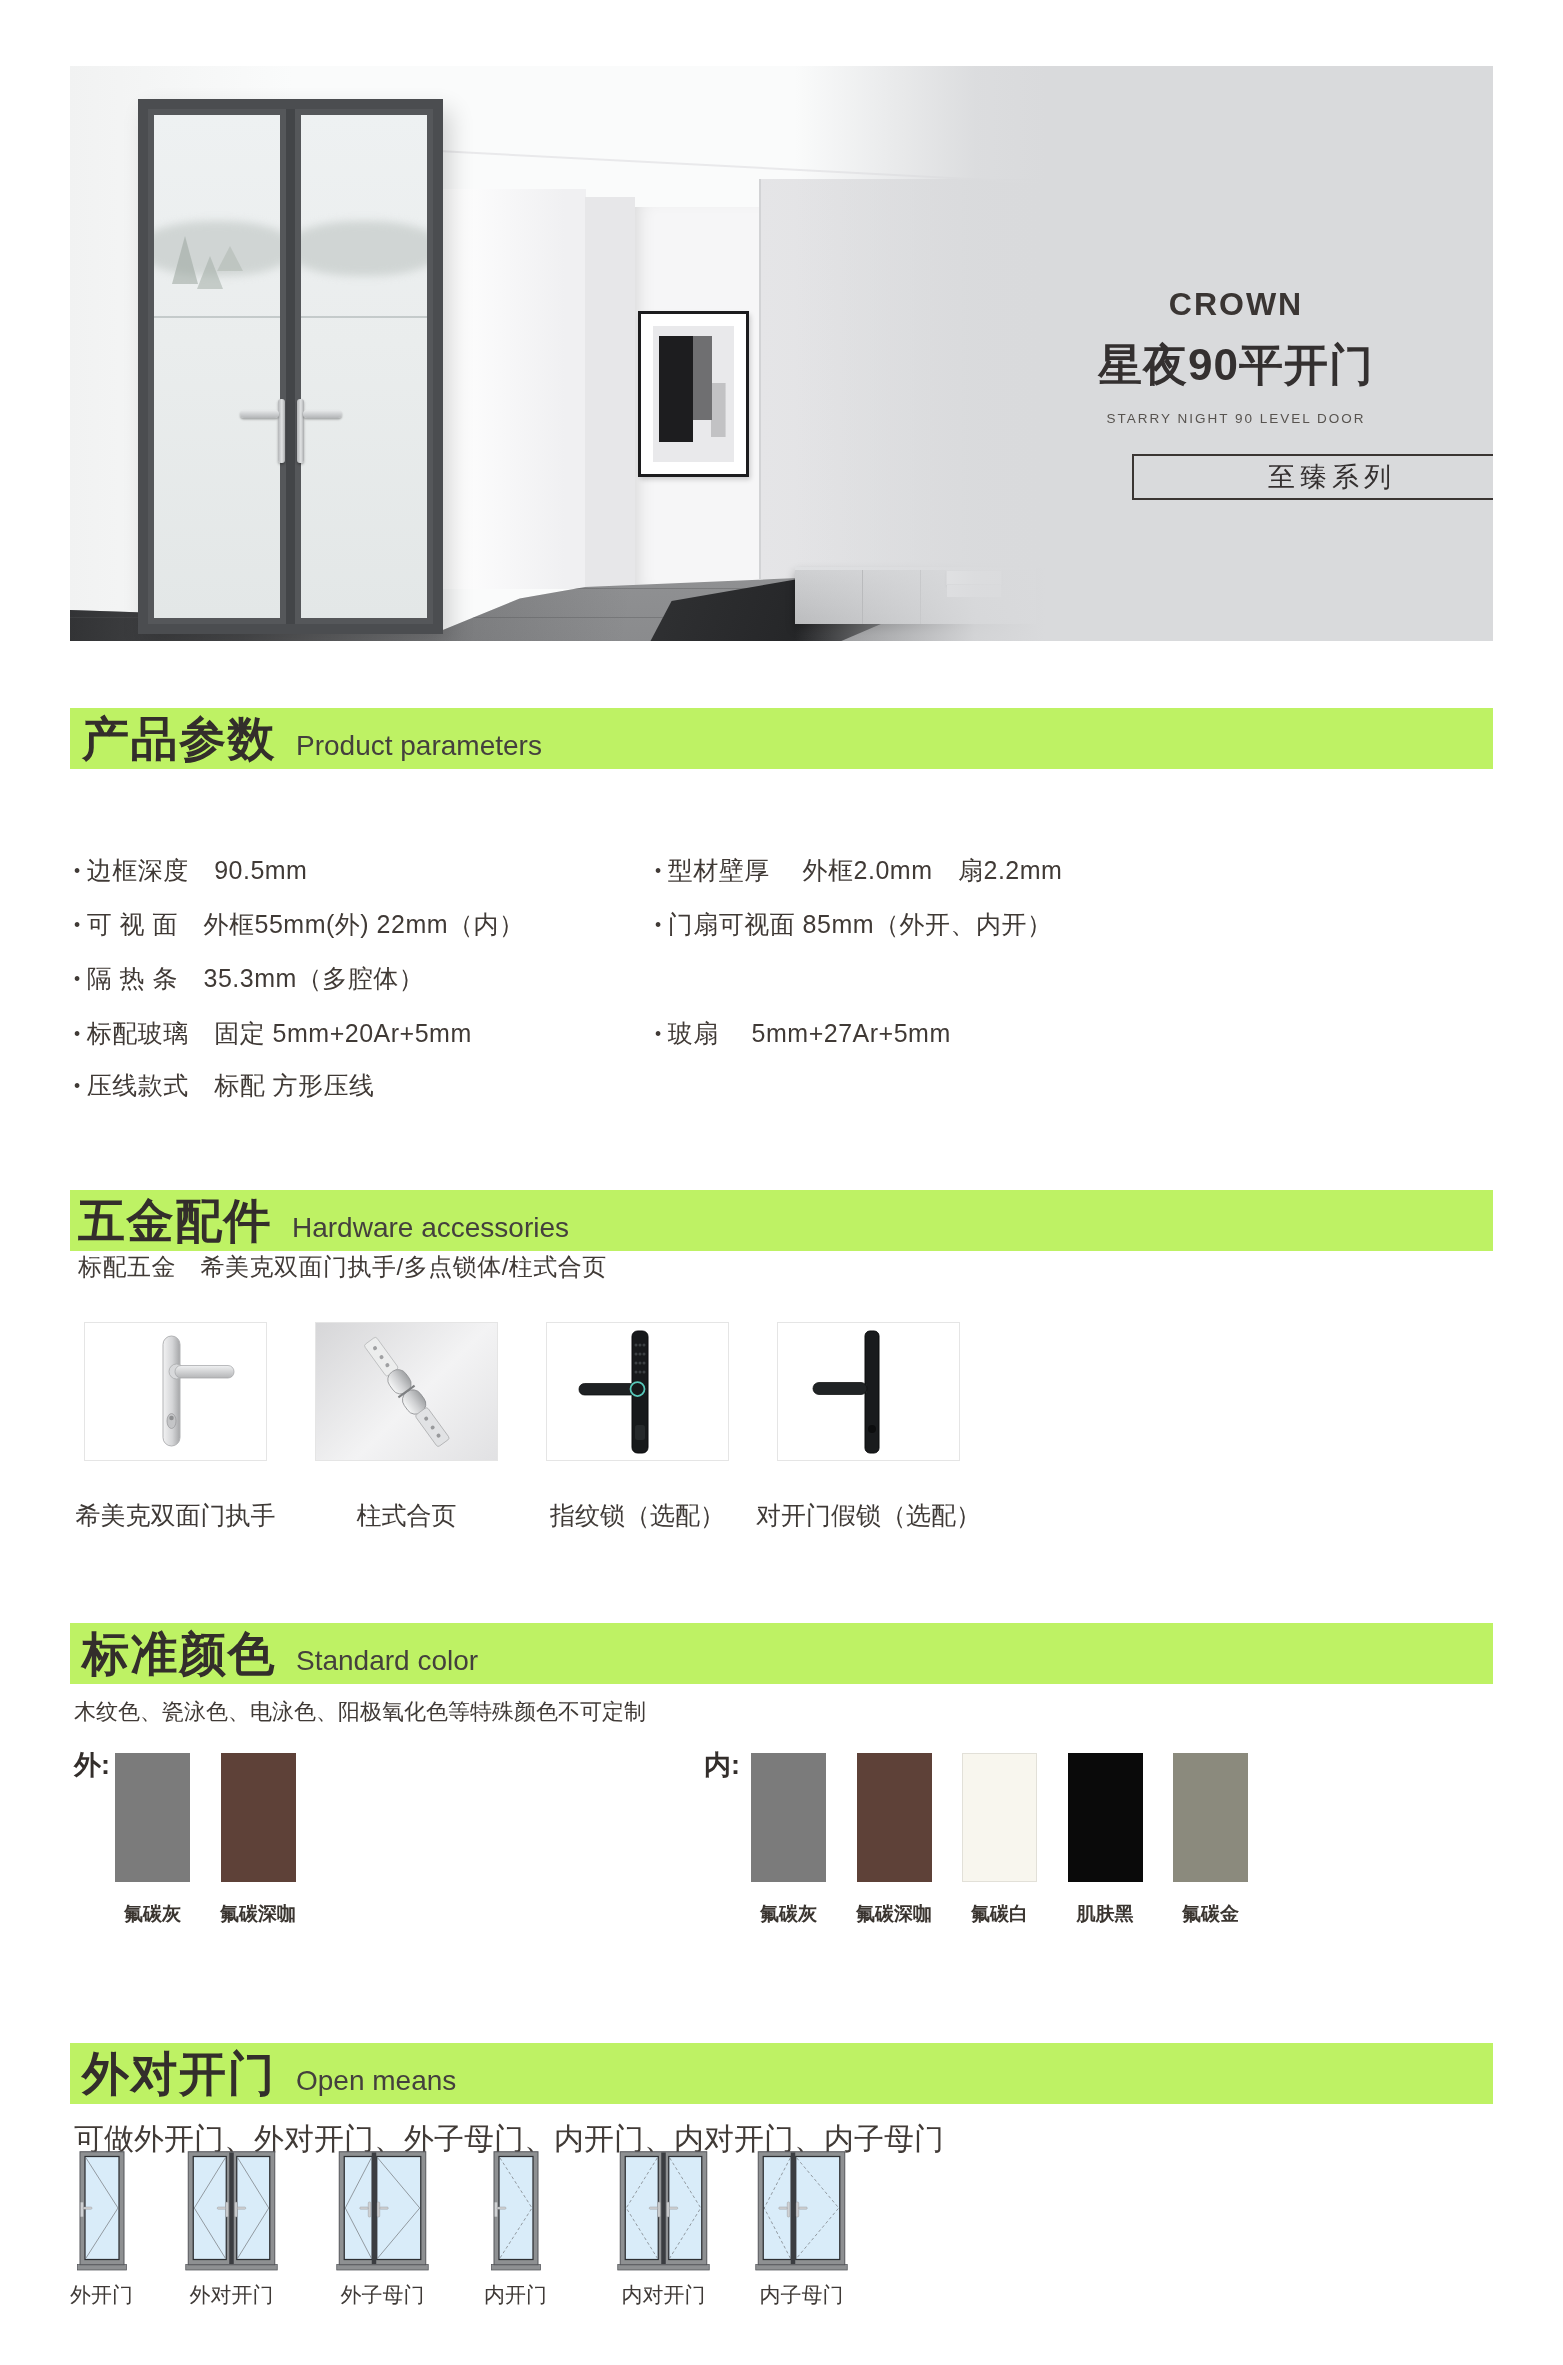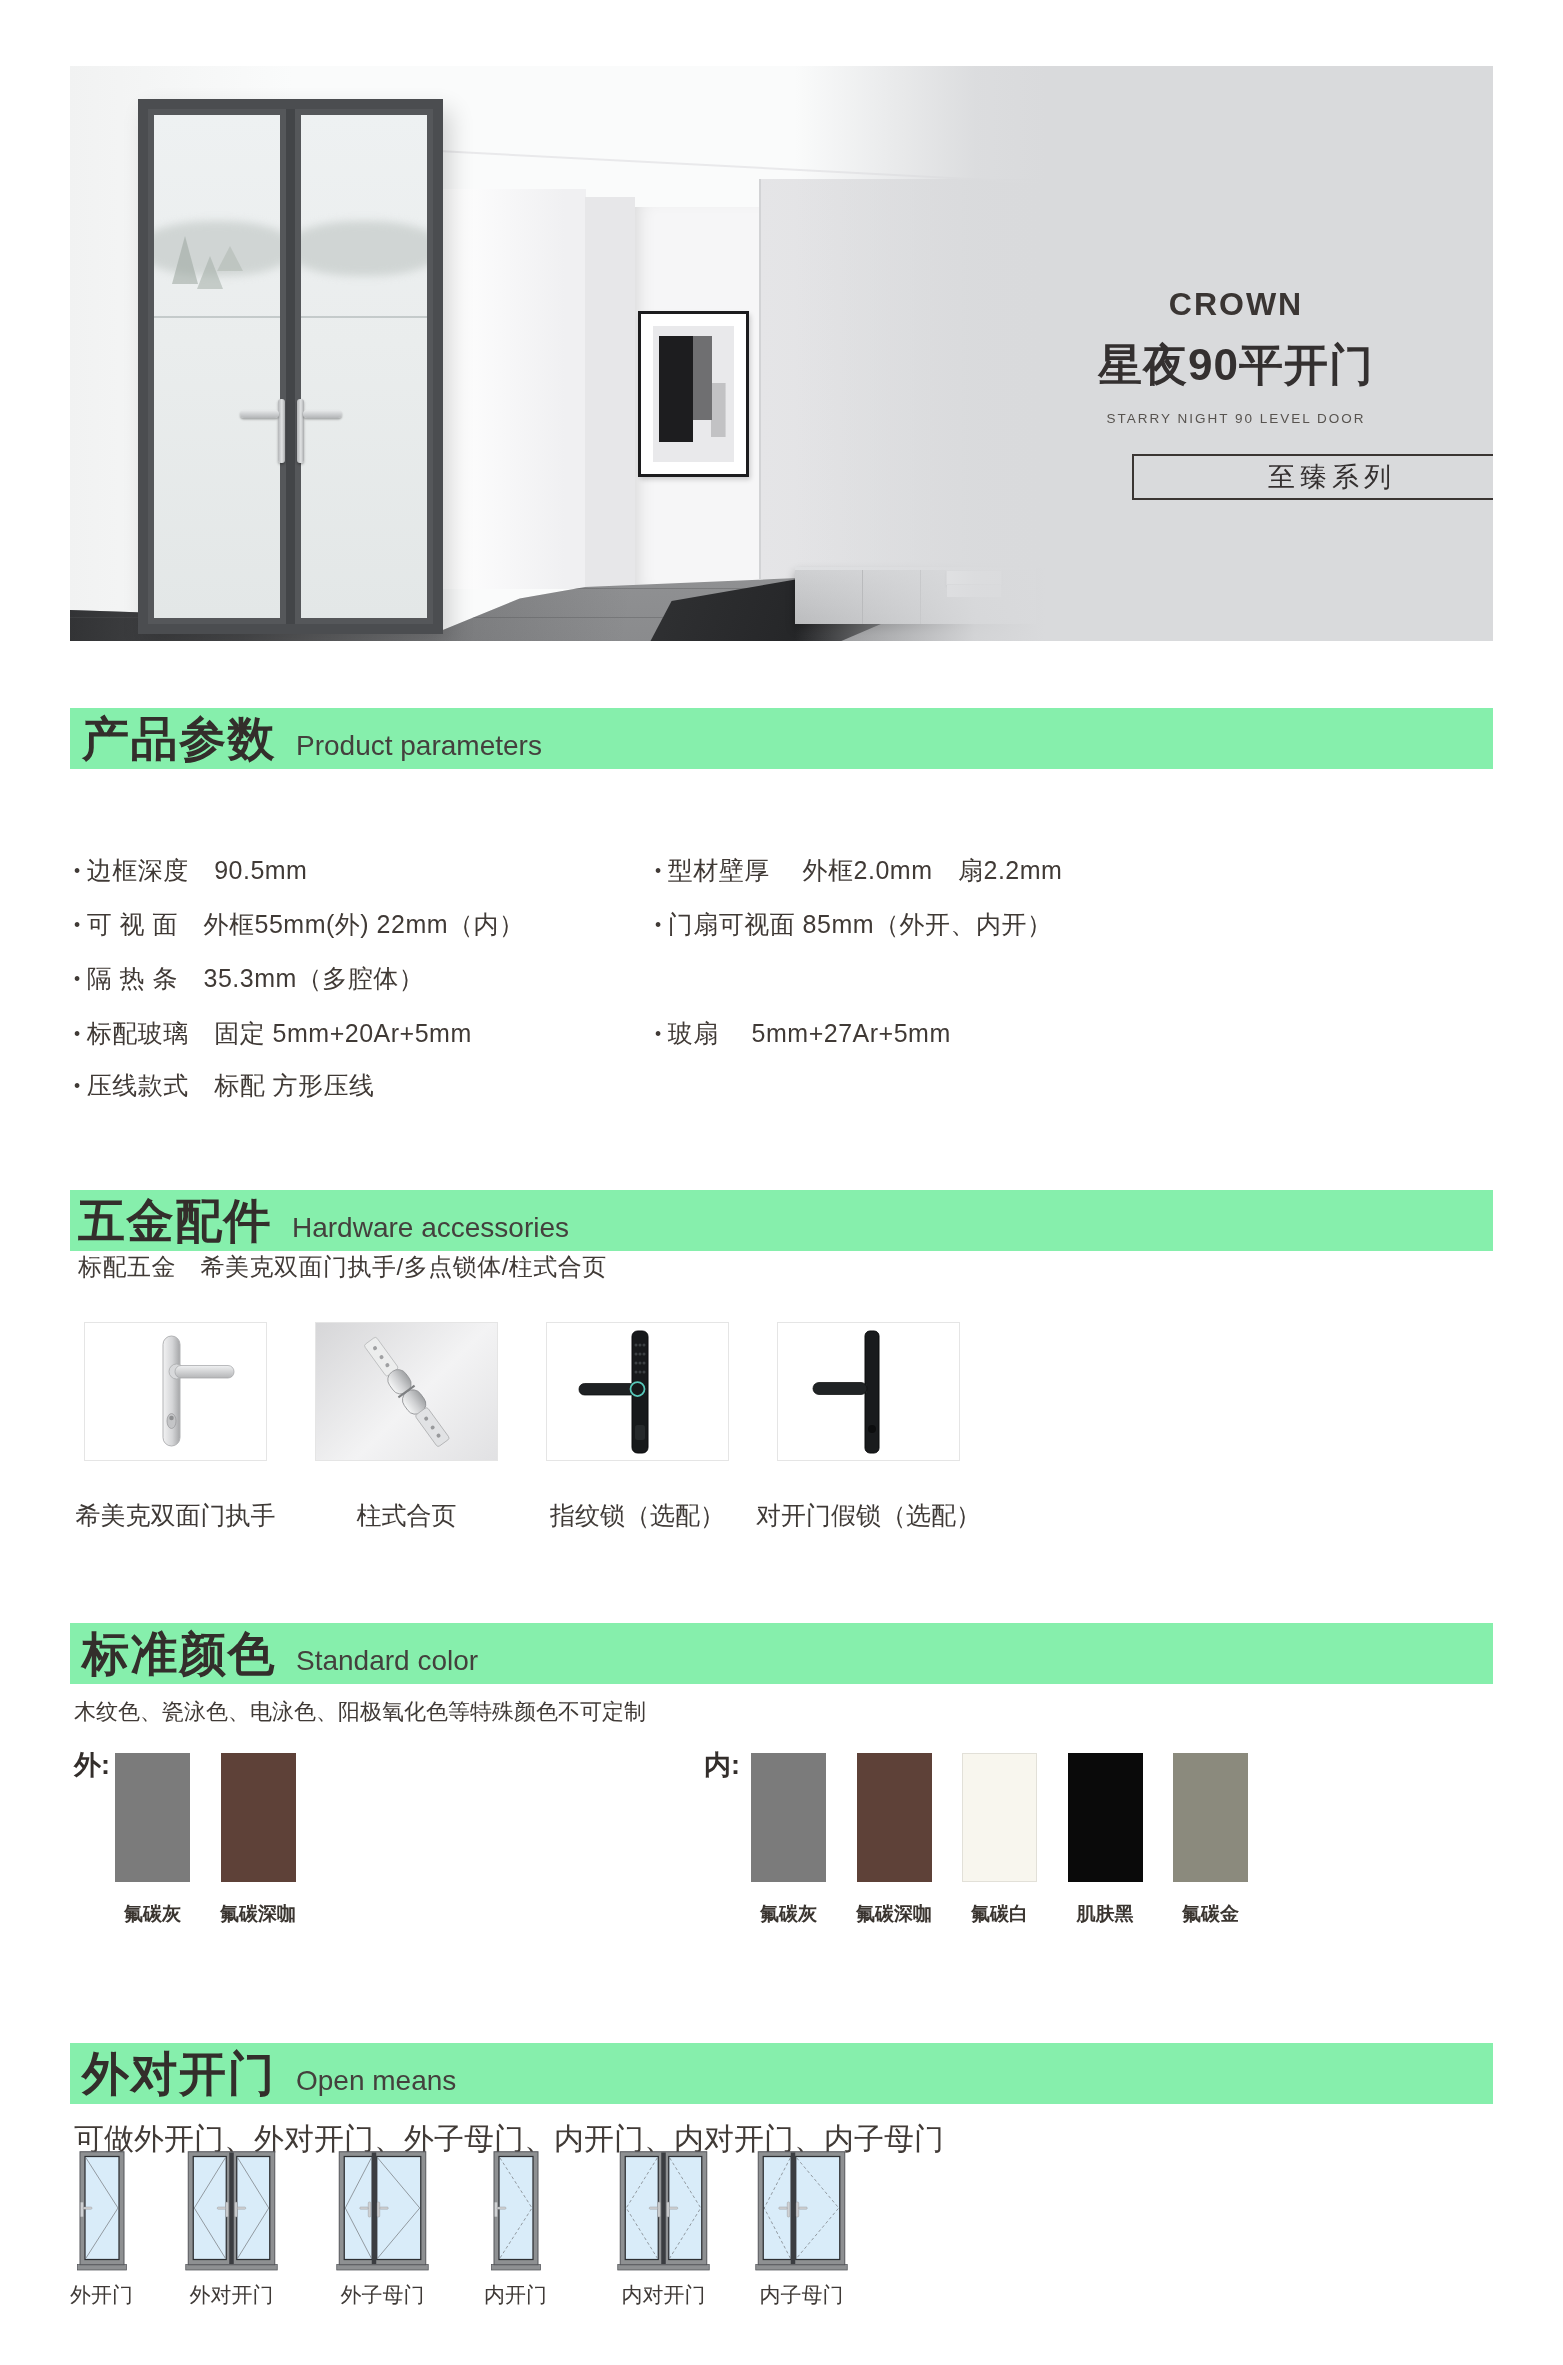--- a/index.html
+++ b/index.html
@@ -64,21 +64,21 @@
   .h-panel { left:975px; top:0; width:448px; height:575px; background:#d9dadc; }
   .hero-brand { left:966px; top:0; width:400px; height:575px; text-align:center; }
   .hero-brand > div { position:absolute; width:100%; }
   .hb-crown { top:220px; font-size:32px; font-weight:700; letter-spacing:2px; color:#3a3533; }
   .hb-name  { top:270px; font-size:44px; font-weight:700; letter-spacing:1px; color:#343030; }
   .hb-en    { top:345px; font-size:13.5px; letter-spacing:2px; color:#57534f; }
   .hb-badge { top:388px; left:96px; width:203px; height:46px; border:2.5px solid #3a3533; box-sizing:border-box;
     font-size:27px; letter-spacing:5px; color:#343030; display:flex; align-items:center; justify-content:center; }
 
   
-  .bar { position:absolute; left:70px; width:1423px; height:61px; background:#86efac;
+  .bar { position:absolute; left:70px; width:1423px; height:61px; background:#bef264;
     display:flex; align-items:baseline; padding-left:12px; box-sizing:border-box; }
   .bar .zh { font-size:47px; font-weight:600; letter-spacing:1.5px; color:#332e2b; line-height:61px; }
   .bar .en { font-size:28px; font-weight:400; color:#44403d; margin-left:20px; }
   .bar-params { top:708px; } .bar-hw { top:1190px;padding-left:8px; } .bar-colors { top:1623px; } .bar-open { top:2043px; }
 
   
   .param { position:absolute; font-size:25px; line-height:30px; color:#403a36; white-space:nowrap; letter-spacing:0.5px;margin-top:39px; }
   .param::before { content:"\2022"; font-size:0.7em; margin-right:6px; vertical-align:0.12em; }
   .p-l { left:74px; } .p-r { left:655px; }
   .row1 { top:816px; } .row2 { top:870px; } .row3 { top:924px; } .row4 { top:979px; } .row5 { top:1031px; }

